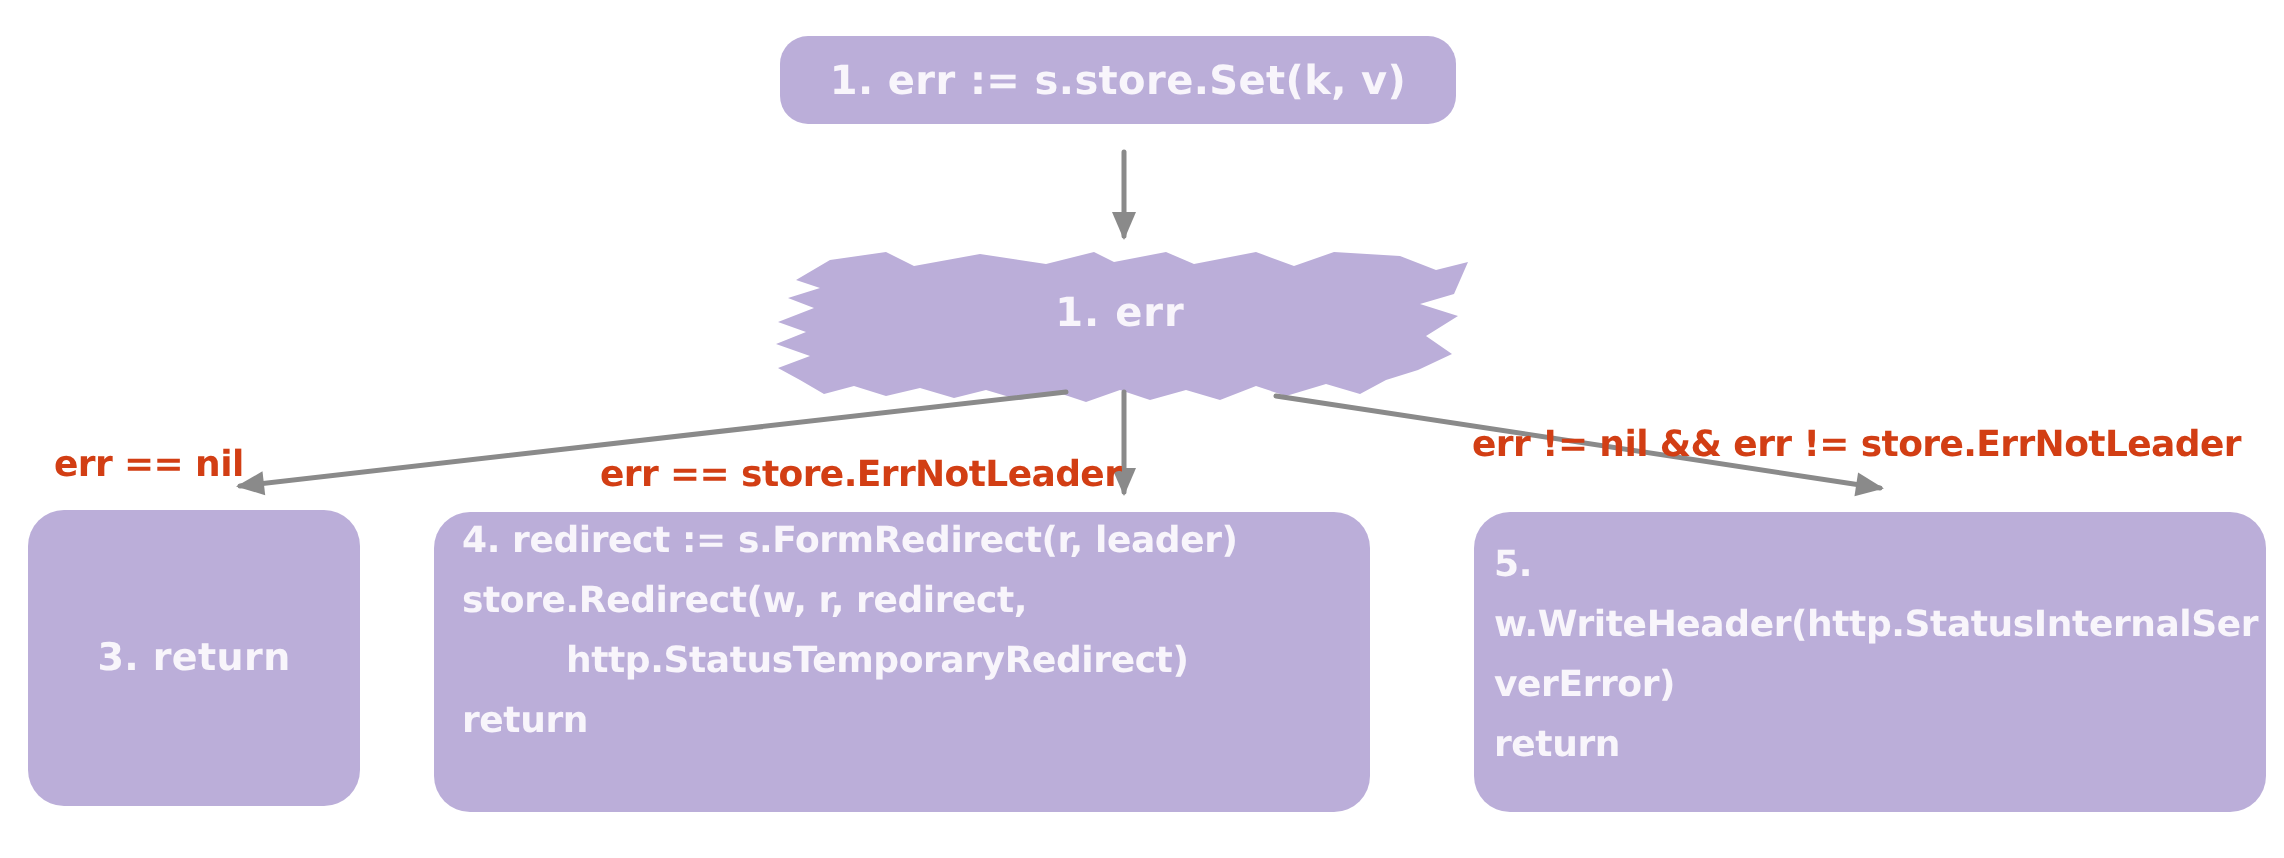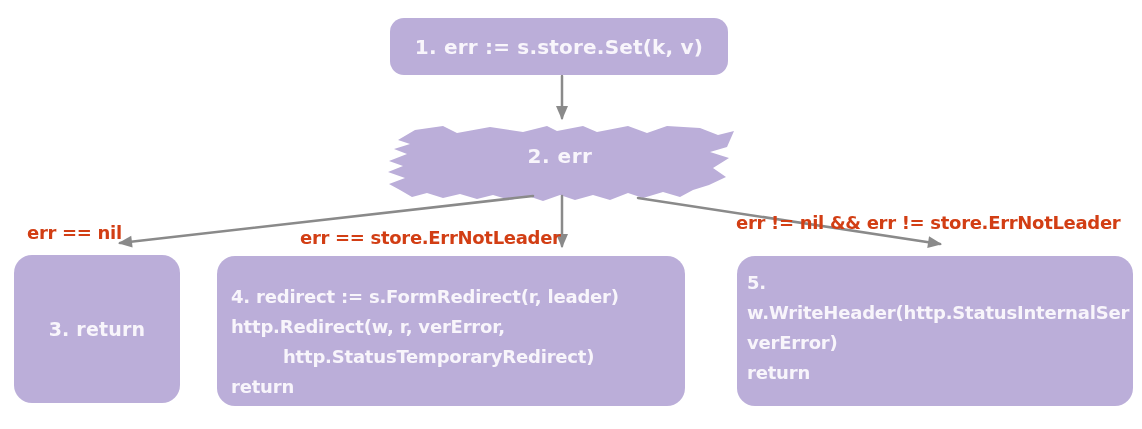--- a/index.html
+++ b/index.html
@@ -38,41 +38,41 @@
   .node{
     position:absolute;
     background:var(--node-fill);
     color:var(--node-text);
     font-weight:bold;
     letter-spacing:0.2px;
   }
   .node-rounded{ border-radius:14px; }
   .node-big{ border-radius:18px; }
   .node-step1{
-    left:390px; top:18px; width:338px; height:57px;
+    left:390px; top:18px; width:338px; height:44px;
     display:flex; align-items:center; justify-content:center;
     font-size:20px;
   }
   .label-step2{
     position:absolute;
     left:460px; top:144px; width:200px;
     text-align:center;
     color:var(--node-text);
     font-weight:bold;
     font-size:20px;
     letter-spacing:0.5px;
   }
   .node-step3{
     left:14px; top:255px; width:166px; height:148px;
     display:flex; align-items:center; justify-content:center;
     font-size:19px;
   }
   .node-step4{
     left:217px; top:256px; width:468px; height:150px;
-    padding:26px 14px;
+    padding:0 14px;
     font-size:18px;
     line-height:30px;
     letter-spacing:-0.2px;
     white-space:nowrap;
   }
   .node-step5{
     left:737px; top:256px; width:396px; height:150px;
     padding:12px 8px 12px 10px;
     font-size:18px;
     line-height:30px;
@@ -114,33 +114,33 @@
     <line class="edge" x1="562" y1="76" x2="562" y2="118" marker-end="url(#arrowhead)"></line>
     <line class="edge" x1="533" y1="196" x2="120" y2="243" marker-end="url(#arrowhead)"></line>
     <line class="edge" x1="562" y1="196" x2="562" y2="246" marker-end="url(#arrowhead)"></line>
     <line class="edge" x1="638" y1="198" x2="940" y2="244" marker-end="url(#arrowhead)"></line>
   </svg>
 
   <div class="node node-rounded node-step1">
     <span>1. err := s.store.Set(k, v)</span>
   </div>
 
-  <div class="label-step2">2. err</div>
+  <div class="label-step2">1. err</div>
 
   <div class="condition condition-middle">err == store.ErrNotLeader</div>
   <div class="condition condition-left">err == nil</div>
   <div class="condition condition-right">err != nil &amp;&amp; err != store.ErrNotLeader</div>
 
   <div class="node node-big node-step3">
     <span>3. return</span>
   </div>
 
   <div class="node node-big node-step4">
     <span class="code-line">4. redirect := s.FormRedirect(r, leader)</span>
-    <span class="code-line">http.Redirect(w, r, verError,</span>
+    <span class="code-line">store.Redirect(w, r, redirect,</span>
     <span class="code-line indented">http.StatusTemporaryRedirect)</span>
     <span class="code-line">return</span>
   </div>
 
   <div class="node node-big node-step5">
     <span class="code-line">5.</span>
     <span class="code-line">w.WriteHeader(http.StatusInternalSer</span>
     <span class="code-line">verError)</span>
     <span class="code-line">return</span>
   </div>

